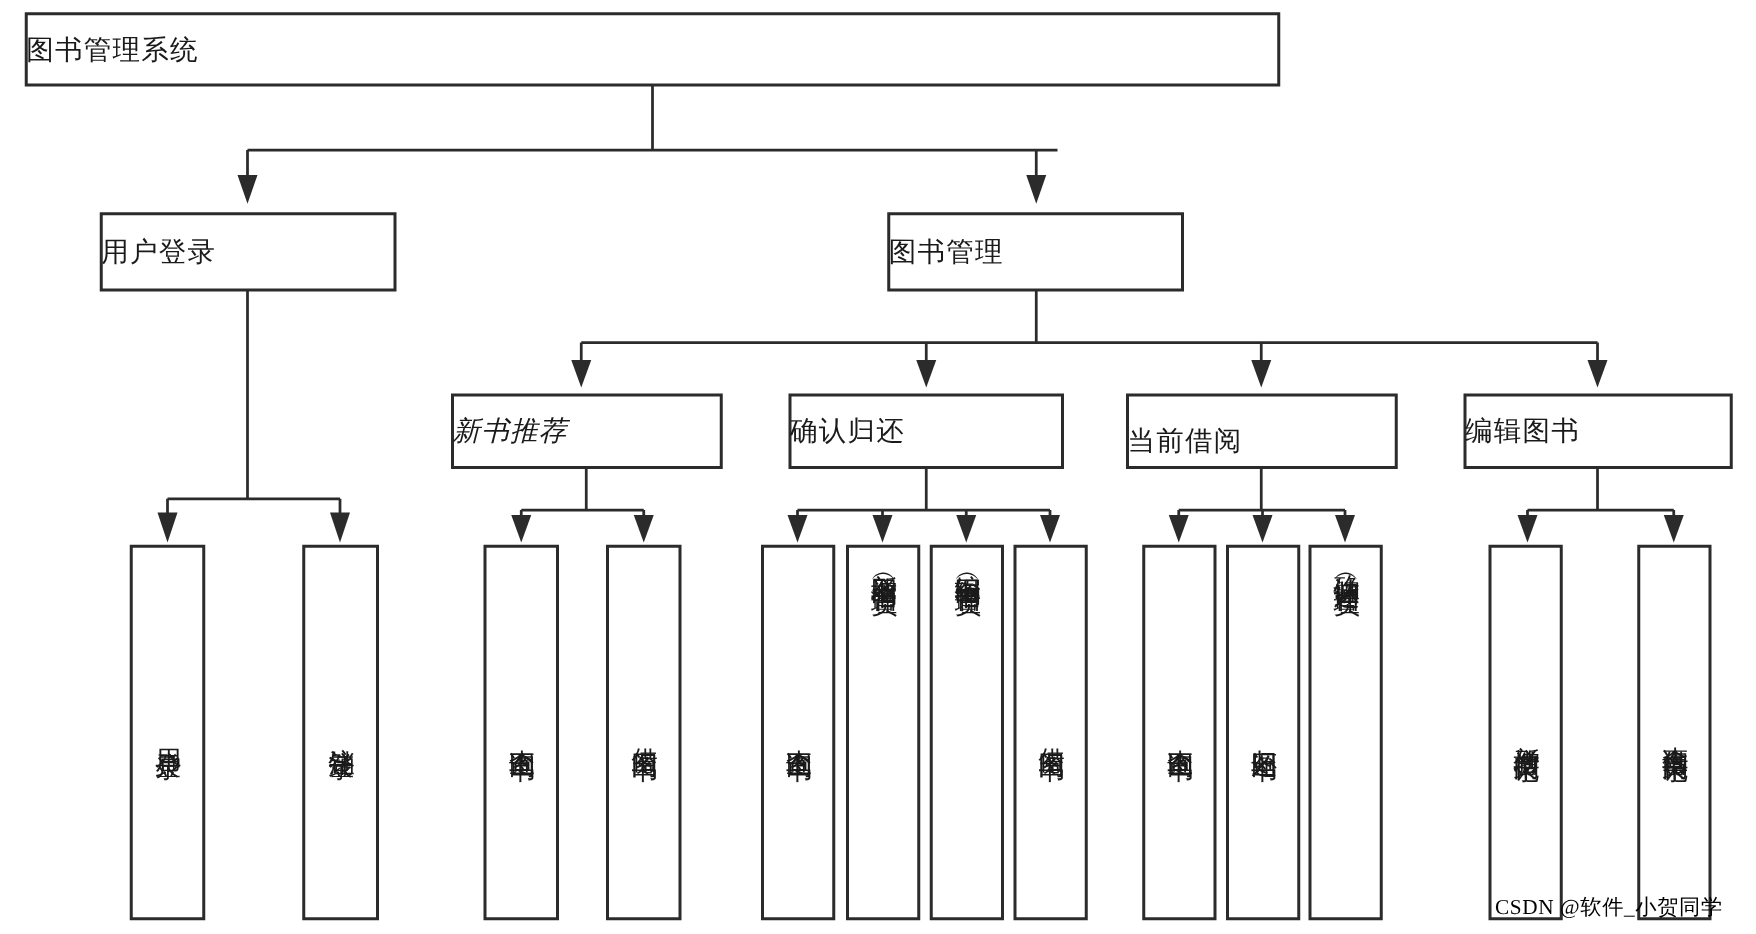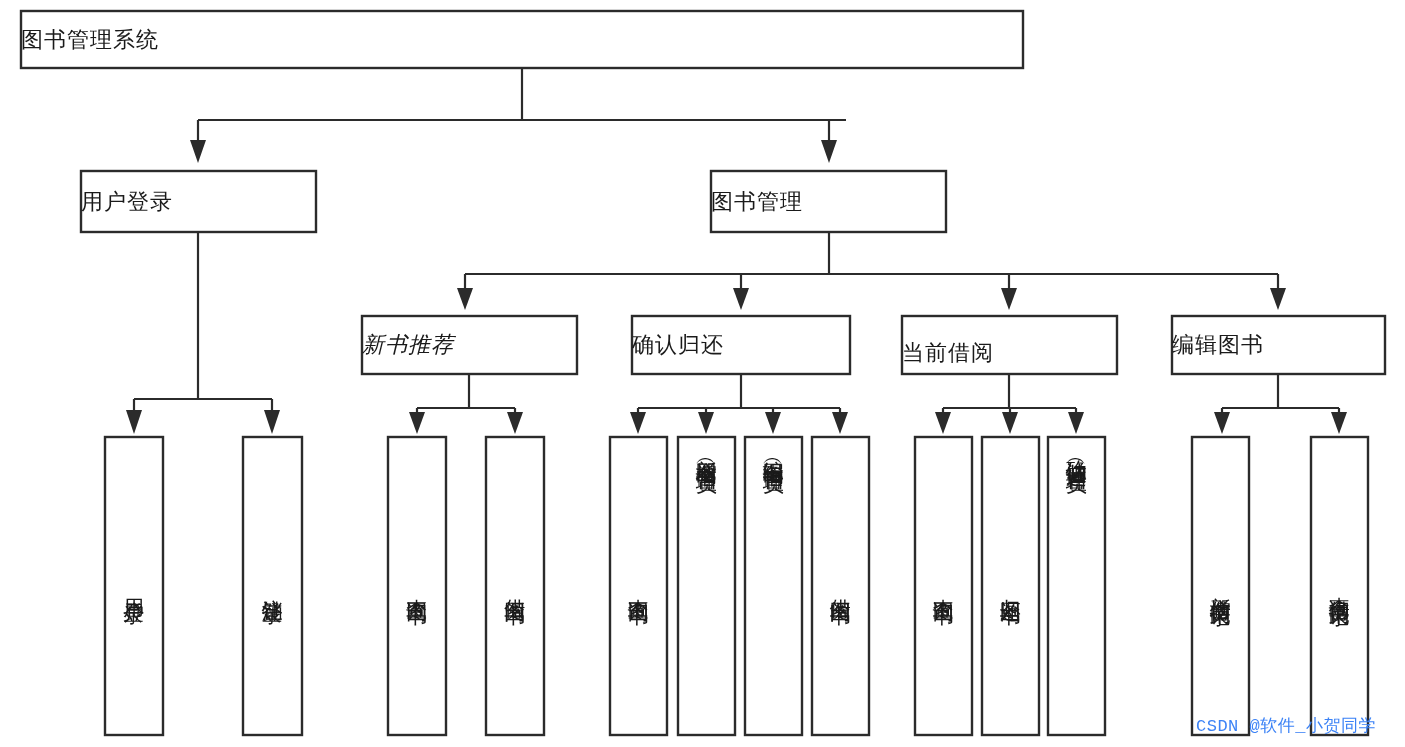--- a/index.html
+++ b/index.html
@@ -69,23 +69,23 @@
     font-family: "Liberation Sans", "DejaVu Sans", sans-serif;
     font-size: 22px;
     color: #1a1a1a;
     letter-spacing: 1px;
     white-space: nowrap;
   }
   #watermark {
     position: absolute;
     left: 1196px;
     top: 714px;
-    font-family: Liberation Mono, monospace;
+    font-family: Liberation Serif, serif;
     font-size: 17px;
-    color: #3b82f6;
+    color: #000000;
     white-space: nowrap;
     letter-spacing: 0.5px;
   }
 </style>
 </head>
 <body>
 
 <div id="diagram-root">
 
   <svg class="diagram" viewBox="0 0 1405 747" xmlns="http://www.w3.org/2000/svg">

